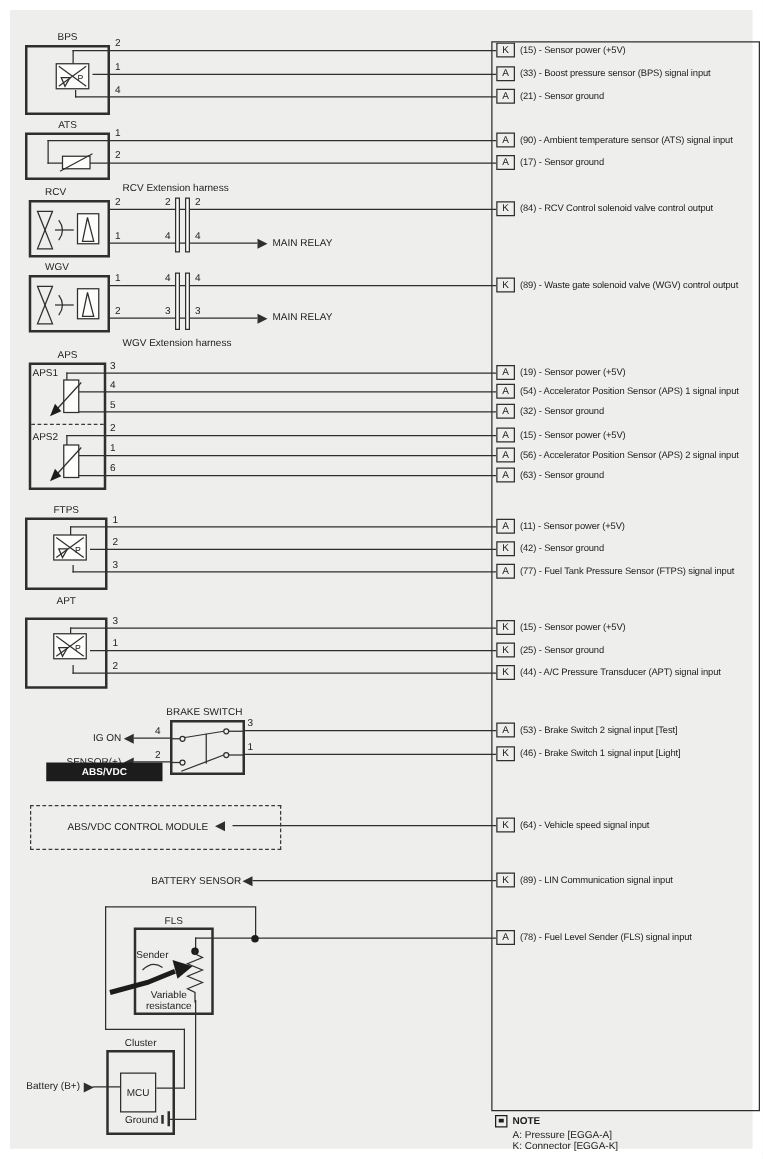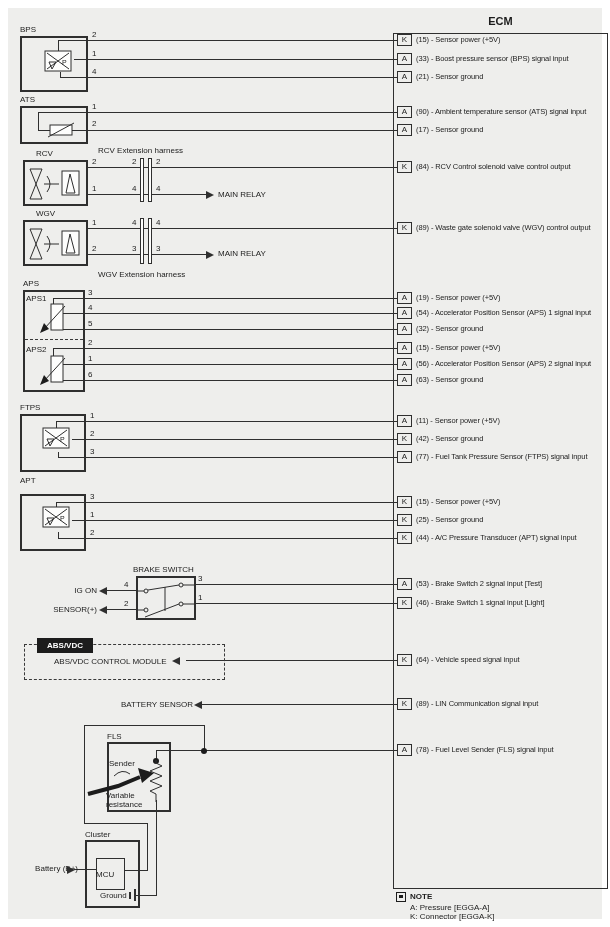--- a/index.html
+++ b/index.html
@@ -3,21 +3,21 @@
 <meta charset="utf-8">
 <style>
   html,body{margin:0;padding:0;background:#ffffff;}
   #page{position:relative;width:610px;height:927px;background:#ffffff;font-family:"Liberation Sans",sans-serif;color:#1c1c1c;overflow:hidden;}
   #canvas{position:absolute;left:8px;top:8px;width:594px;height:911px;background:#eeeeec;}
   .h{position:absolute;height:1px;background:#2f2f2f;}
   .v{position:absolute;width:1px;background:#2f2f2f;}
   .box{position:absolute;border:2px solid #2f2f2f;box-sizing:border-box;}
   .dbox{position:absolute;border:1px dashed #3a3a3a;box-sizing:border-box;}
   .lbl{position:absolute;font-size:8px;line-height:9px;white-space:nowrap;}
-  .ctr{}
+  .ctr{text-align:center;}
   .rt{text-align:right;}
   .pin{position:absolute;font-size:8px;line-height:8px;}
   .pinbox{position:absolute;width:15px;height:12px;border:1px solid #2f2f2f;box-sizing:border-box;font-size:8px;line-height:10px;text-align:center;background:#eeeeec;}
   .ptxt{position:absolute;font-size:7.5px;line-height:10px;letter-spacing:-0.1px;white-space:nowrap;}
   .dot{position:absolute;width:6px;height:6px;border-radius:50%;background:#1c1c1c;}
   .bar{position:absolute;width:4px;background:#fdfdfc;border:1px solid #2f2f2f;box-sizing:border-box;}
   .arr{position:absolute;width:0;height:0;border-top:4px solid transparent;border-bottom:4px solid transparent;border-left:8px solid #2f2f2f;}
   .arl{position:absolute;width:0;height:0;border-top:4px solid transparent;border-bottom:4px solid transparent;border-right:8px solid #2f2f2f;}
   .tag{position:absolute;background:#1c1c1c;color:#fff;font-size:8px;font-weight:bold;text-align:center;}
   .ttl{position:absolute;font-size:11px;font-weight:bold;text-align:center;}
@@ -216,21 +216,21 @@
   <div class="pin" style="left:190px;top:567px">3</div>
   <div class="pin" style="left:190px;top:586px">1</div>
   <div class="pin" style="left:116px;top:573px">4</div>
   <div class="pin" style="left:116px;top:592px">2</div>
   <div class="arl" style="left:91px;top:579px"></div>
   <div class="lbl rt" style="left:58px;top:578px;width:31px">IG ON</div>
   <div class="arl" style="left:91px;top:598px"></div>
   <div class="lbl rt" style="left:38px;top:597px;width:51px">SENSOR(+)</div>
 
   <div class="dbox" style="left:16px;top:636px;width:201px;height:36px"></div>
-  <div class="tag" style="left:29px;top:630px;width:56px;height:15px;line-height:15px">ABS/VDC</div>
+  <div class="tag" style="left:29px;top:602px;width:93px;height:15px;line-height:15px">ABS/VDC</div>
   <div class="lbl" style="left:46px;top:649px">ABS/VDC CONTROL MODULE</div>
   <div class="arl" style="left:164px;top:649px"></div>
 
   <div class="lbl" style="left:113px;top:692px">BATTERY SENSOR</div>
   <div class="arl" style="left:186px;top:693px"></div>
 
   <div class="lbl ctr" style="left:99px;top:724px;width:64px">FLS</div>
   <div class="box" style="left:99px;top:734px;width:64px;height:70px"></div>
   <div class="lbl" style="left:101px;top:751px">Sender</div>
   <svg style="left:78px;top:758px" width="70" height="40" viewBox="0 0 70 40">
@@ -243,27 +243,26 @@
   </svg>
   <div class="lbl ctr" style="left:98px;top:783px;width:58px">
     <div>Variable</div>
     <div>resistance</div>
   </div>
 
   <div class="lbl ctr" style="left:77px;top:822px;width:55px">Cluster</div>
   <div class="box" style="left:77px;top:832px;width:55px;height:68px"></div>
   <div class="box" style="left:88px;top:850px;width:29px;height:32px;border-width:1px;background:#eeeeec"></div>
   <div class="lbl ctr" style="left:88px;top:862px;width:29px">MCU</div>
-  <div class="lbl rt" style="left:22px;top:856px;width:48px">Battery (B+)</div>
+  <div class="lbl rt" style="left:8px;top:856px;width:48px">Battery (B+)</div>
   <div class="arr" style="left:59px;top:858px"></div>
   <div class="lbl" style="left:92px;top:883px">Ground</div>
   <div class="v" style="left:126px;top:881px;height:12px;width:2px"></div>
   <div class="v" style="left:121px;top:884px;height:7px;width:2px"></div>
 
-  <div class="ttl" style="left:385px;top:7px;width:215px">ECM</div>
   <div style="position:absolute;left:385px;top:25px;width:215px;height:856px;border:1px solid #2f2f2f;box-sizing:border-box"></div>
 
   <div class="pinbox" style="left:389px;top:26px">K</div>
       <div class="ptxt" style="left:408px;top:27px">(15) - Sensor power (+5V)</div>
   <div class="pinbox" style="left:389px;top:45px">A</div>
       <div class="ptxt" style="left:408px;top:46px">(33) - Boost pressure sensor (BPS) signal input</div>
   <div class="pinbox" style="left:389px;top:63px">A</div>
       <div class="ptxt" style="left:408px;top:64px">(21) - Sensor ground</div>
   <div class="pinbox" style="left:389px;top:98px">A</div>
       <div class="ptxt" style="left:408px;top:99px">(90) - Ambient temperature sensor (ATS) signal input</div>

